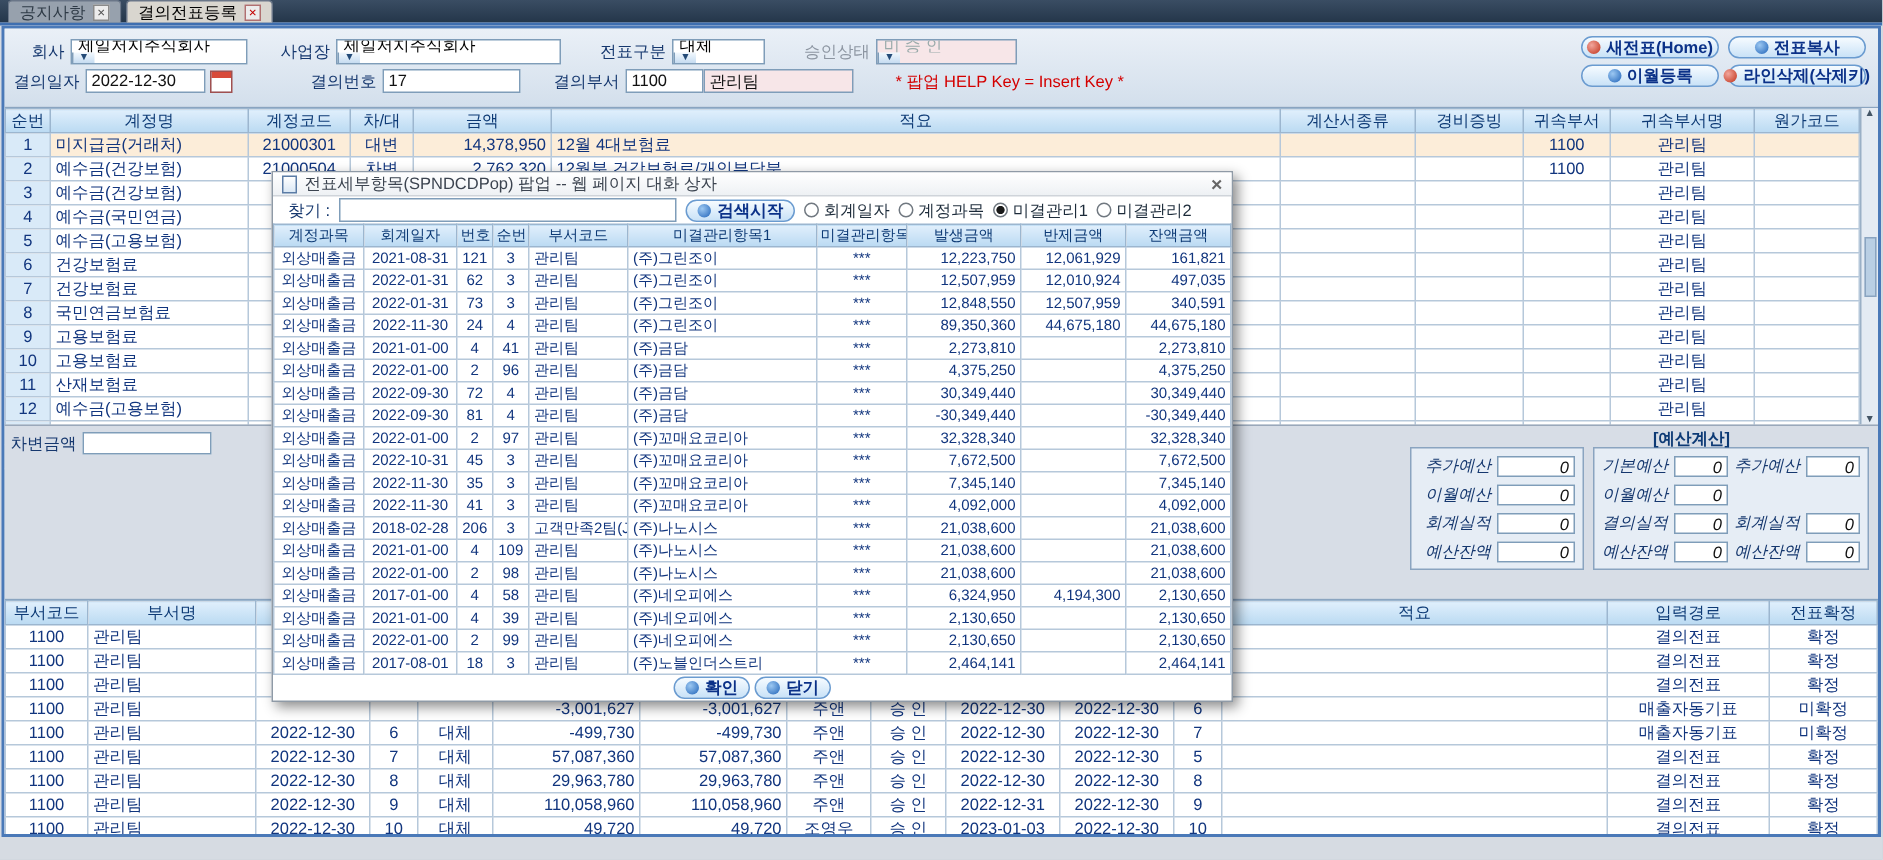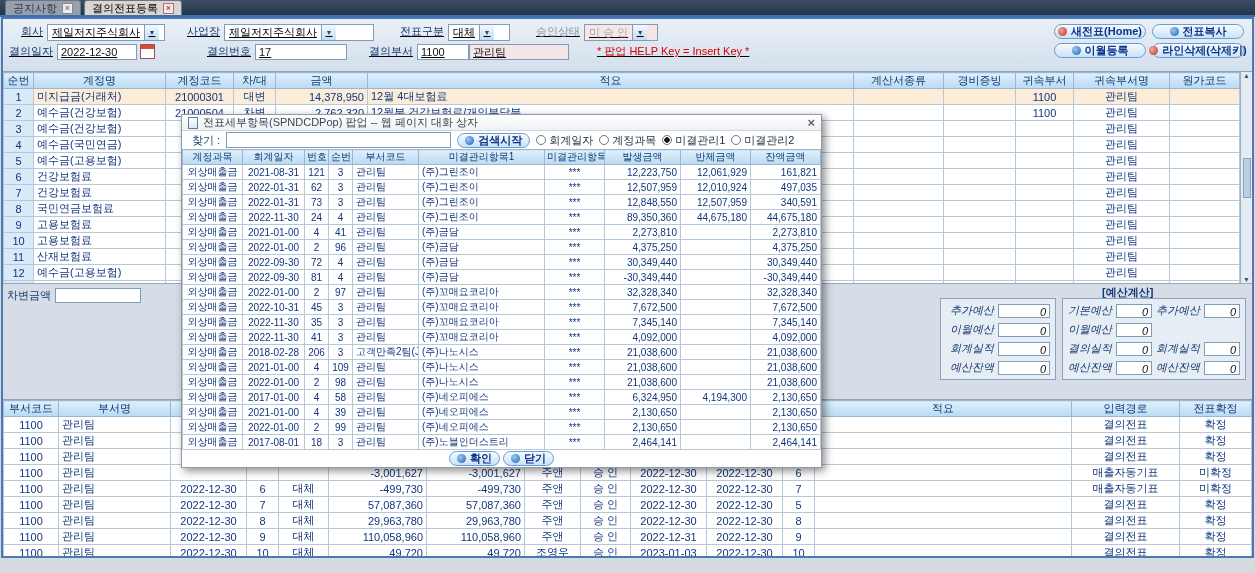--- a/index.html
+++ b/index.html
@@ -15,26 +15,26 @@
   .tabx { display:inline-block; width:11px; height:11px; line-height:9px; text-align:center; font-size:9px; border:1px solid #8a8a8a; background:#ececec; color:#555; }
   .tab.active .tabx { color:#c40000; border-color:#b07070; }
 
   .menubar { height:13px; background:linear-gradient(#ccd1d8,#aab1ba); display:flex; align-items:center; padding-left:4px; border-bottom:1px solid #8d95a0; }
   .badge { background:linear-gradient(#e05a45,#c22410); color:#fff; font-size:8px; font-weight:bold; font-style:italic; padding:1px 6px; border-radius:3px; border:1px solid #f0b0a0; letter-spacing:1px; }
 
   
   .panel { position:relative; height:541px; margin:0 1px 1px 1px; border:2px solid #4a79b8; background:#d9e0e9; overflow:hidden; }
 
   .formarea { position:relative; height:52px; padding:5px 6px 0 6px; background:linear-gradient(#eaf0f7,#d3dfec); }
-  .frow { display:flex; height:20px;text-decoration:underline; }
+  .frow { display:flex; align-items:center; height:20px; }
   .flabel { color:#15376e; white-space:nowrap; }
   .flabel.dim { color:#8d96a2; }
   .tfield { height:16px; border:1px solid #7f9db9; background:#fff; font-size:11px; padding:0 3px; font-family:inherit; color:#111; }
   .tfield.pink { background:#f7e6e8; }
-  .sel { display:inline-flex; height:17px; border:1px solid #7f9db9; background:#fff; align-items:stretch; }
+  .sel { display:inline-flex; height:17px; border:1px solid #7f9db9; background:#fff; align-items:stretch;flex-direction:column; }
   .sel .txt { padding:0 4px; display:flex; align-items:center; white-space:nowrap; overflow:hidden; }
   .sel .arr { width:15px; background:linear-gradient(#f2f8fd,#c6dcf1); border-left:1px solid #7f9db9; display:flex; align-items:center; justify-content:center; font-size:7px; color:#234a77; }
   .sel.pink { background:#f7e6e8; }
   .cal { width:15px; height:15px; margin-left:3px; border:1px solid #a05050; background:linear-gradient(#d84a3a 0 4px,#fff 4px); }
   .helpnote { color:#d40000; font-size:11px; margin-left:28px; white-space:nowrap; }
 
   .btncluster { position:absolute; top:5px; right:8px; display:grid; grid-template-columns:92px 92px; gap:4px 6px; }
   .pill { display:inline-flex; align-items:center; justify-content:center; gap:4px; height:15px; padding:0 7px; border:1px solid #6a9bd0; border-radius:9px; background:linear-gradient(#f6fbff,#c9e2f7); color:#0b3188; font-weight:bold; font-size:11px; cursor:pointer; white-space:nowrap; font-family:inherit; }
   .pill-ico { width:9px; height:9px; border-radius:50%; background:radial-gradient(circle at 35% 35%,#9cc8f2,#1e62b8); flex:0 0 9px; }
   .pill-ico.red { background:radial-gradient(circle at 35% 35%,#f2a69c,#c03018); }
@@ -142,21 +142,21 @@
         <div class="sel" style="width:150px">
           <span class="txt">제일저지주식회사</span>
           <span class="arr">▼</span>
         </div>
         <span class="flabel" style="margin-left:26px;margin-right:4px">전표구분</span>
         <div class="sel" style="width:62px">
           <span class="txt">대체</span>
           <span class="arr">▼</span>
         </div>
         <span class="flabel dim" style="margin-left:26px;margin-right:4px">승인상태</span>
-        <div class="sel pink" style="width:74px">
+        <div class="sel pink" style="width:94px">
           <span class="txt" style="color:#9aa">미 승 인</span>
           <span class="arr">▼</span>
         </div>
       </div>
       <div class="frow">
         <span class="flabel" style="width:48px">결의일자</span>
         <input class="tfield" style="width: 80px;" value="2022-12-30">
         <span class="cal"></span>
         <span class="flabel" style="margin-left:52px;margin-right:4px">결의번호</span>
         <input class="tfield" style="width: 92px;" value="17">

